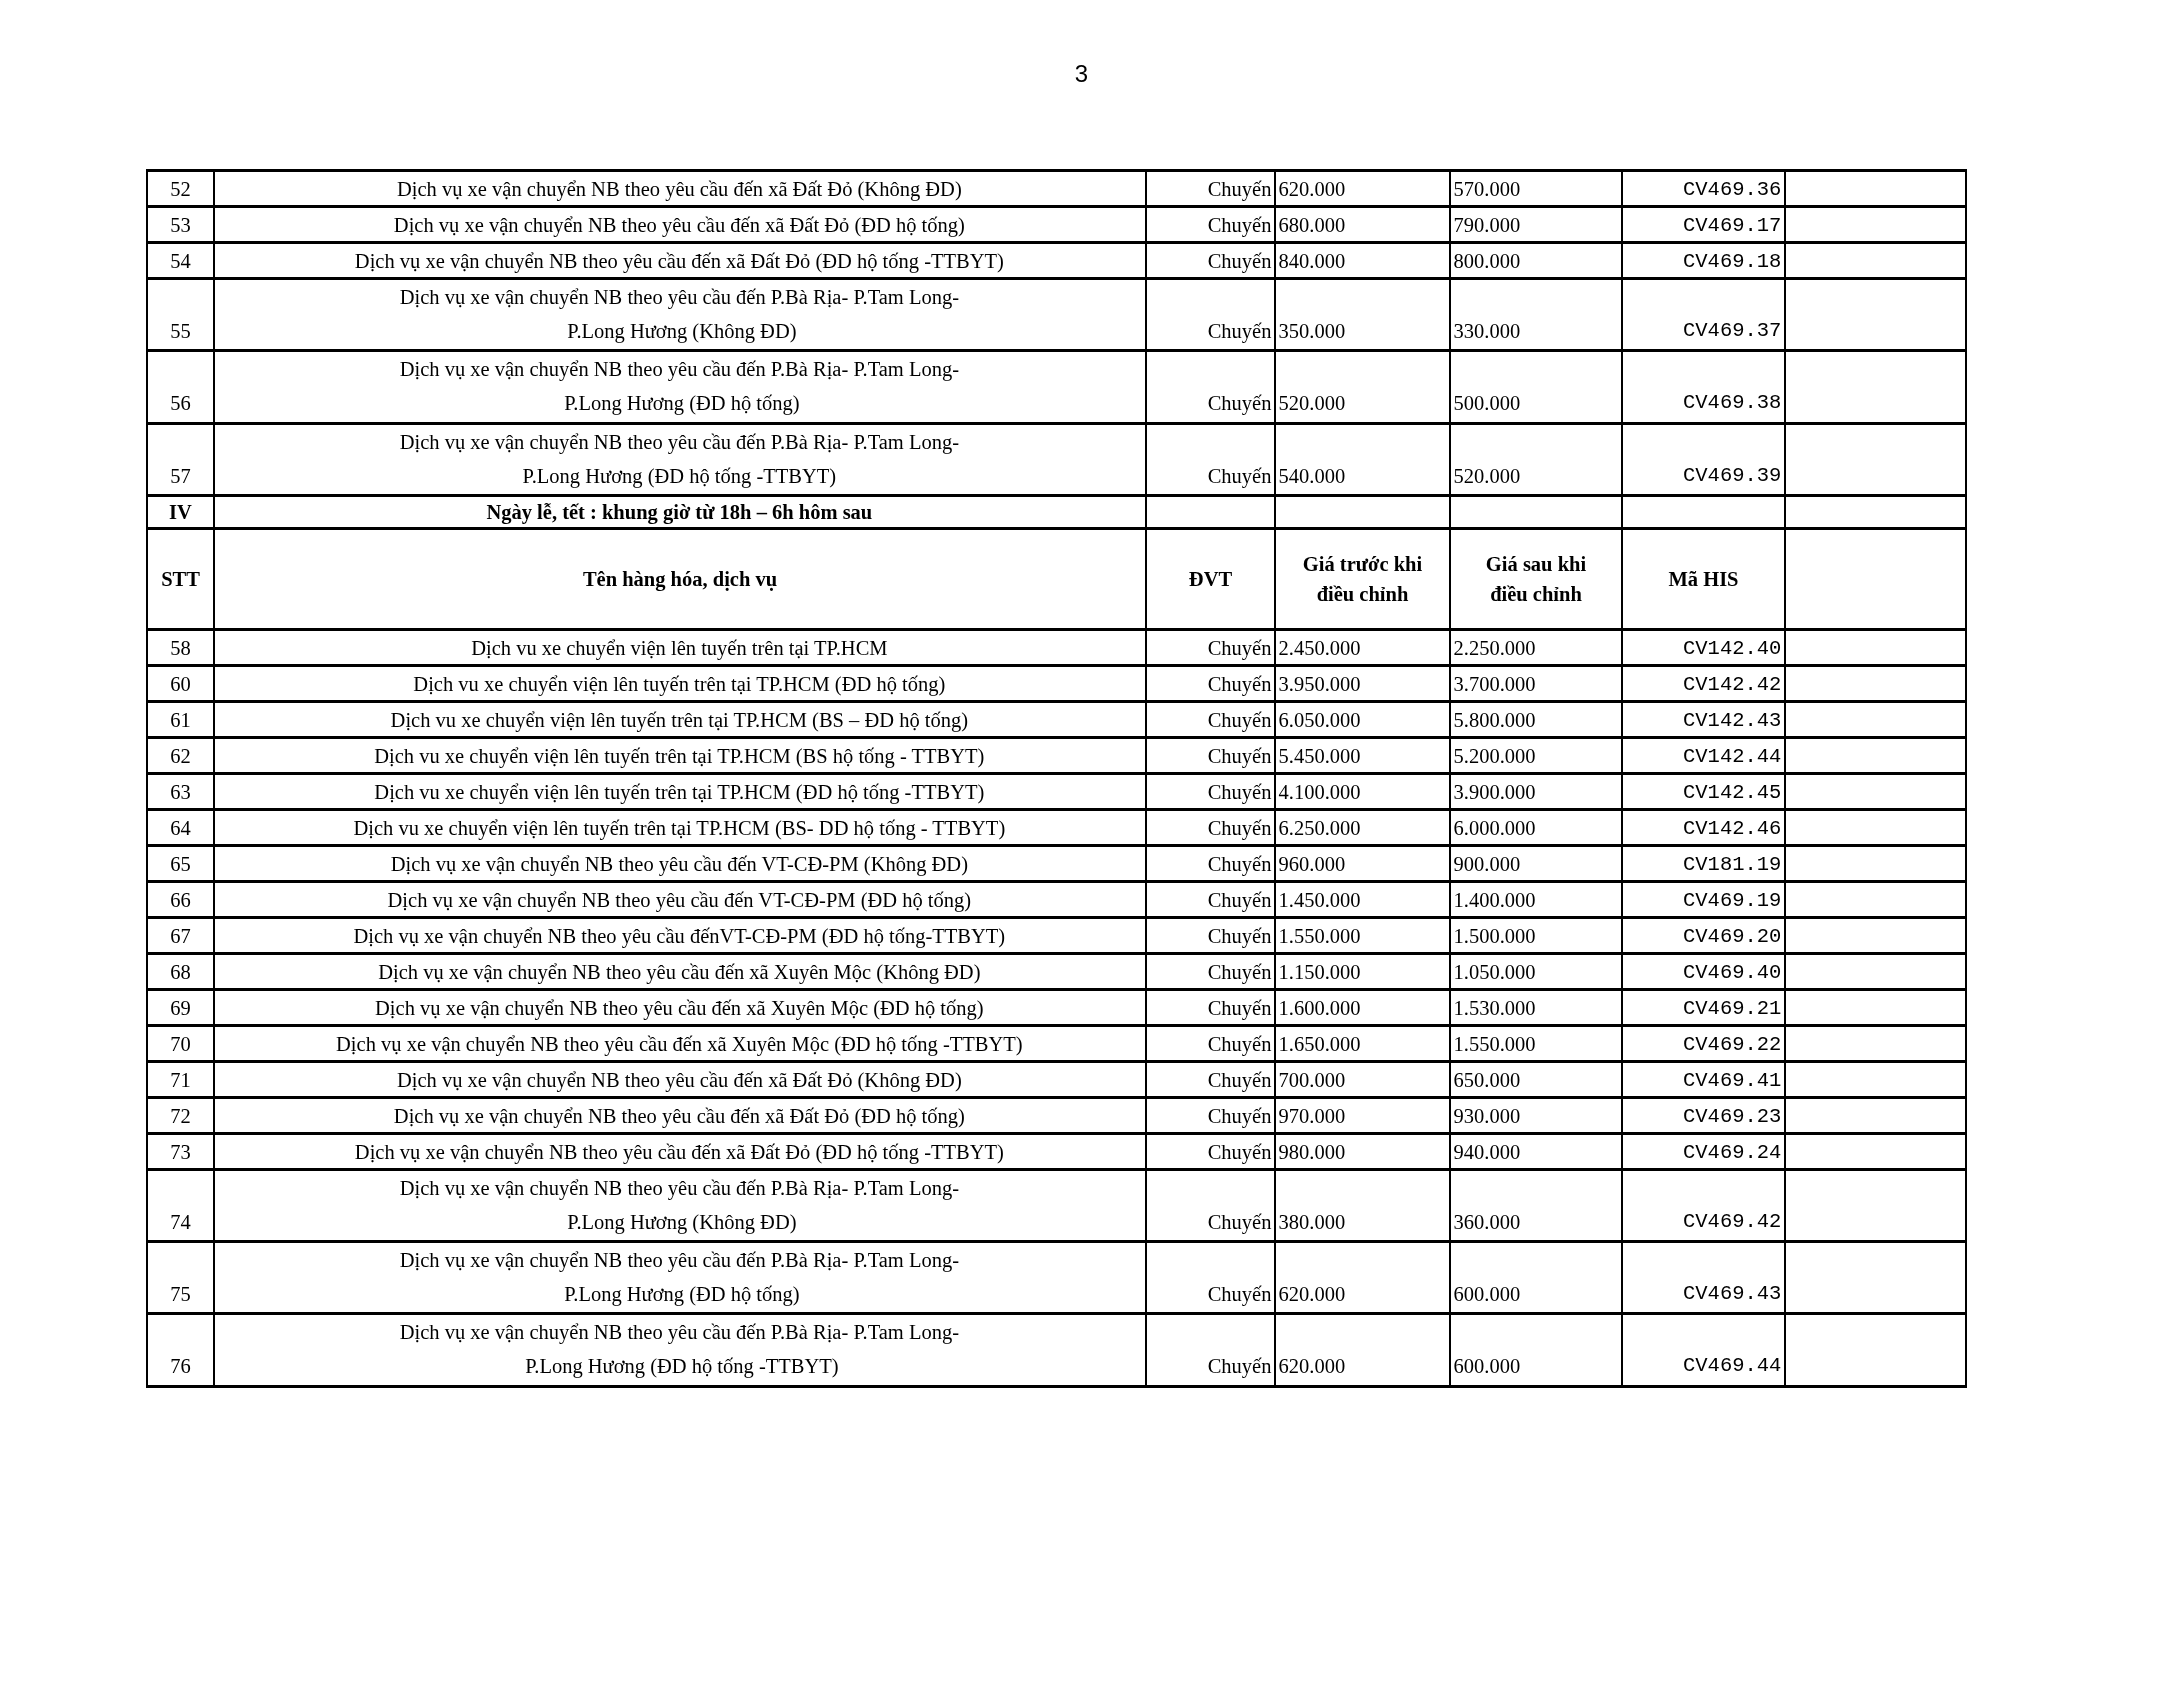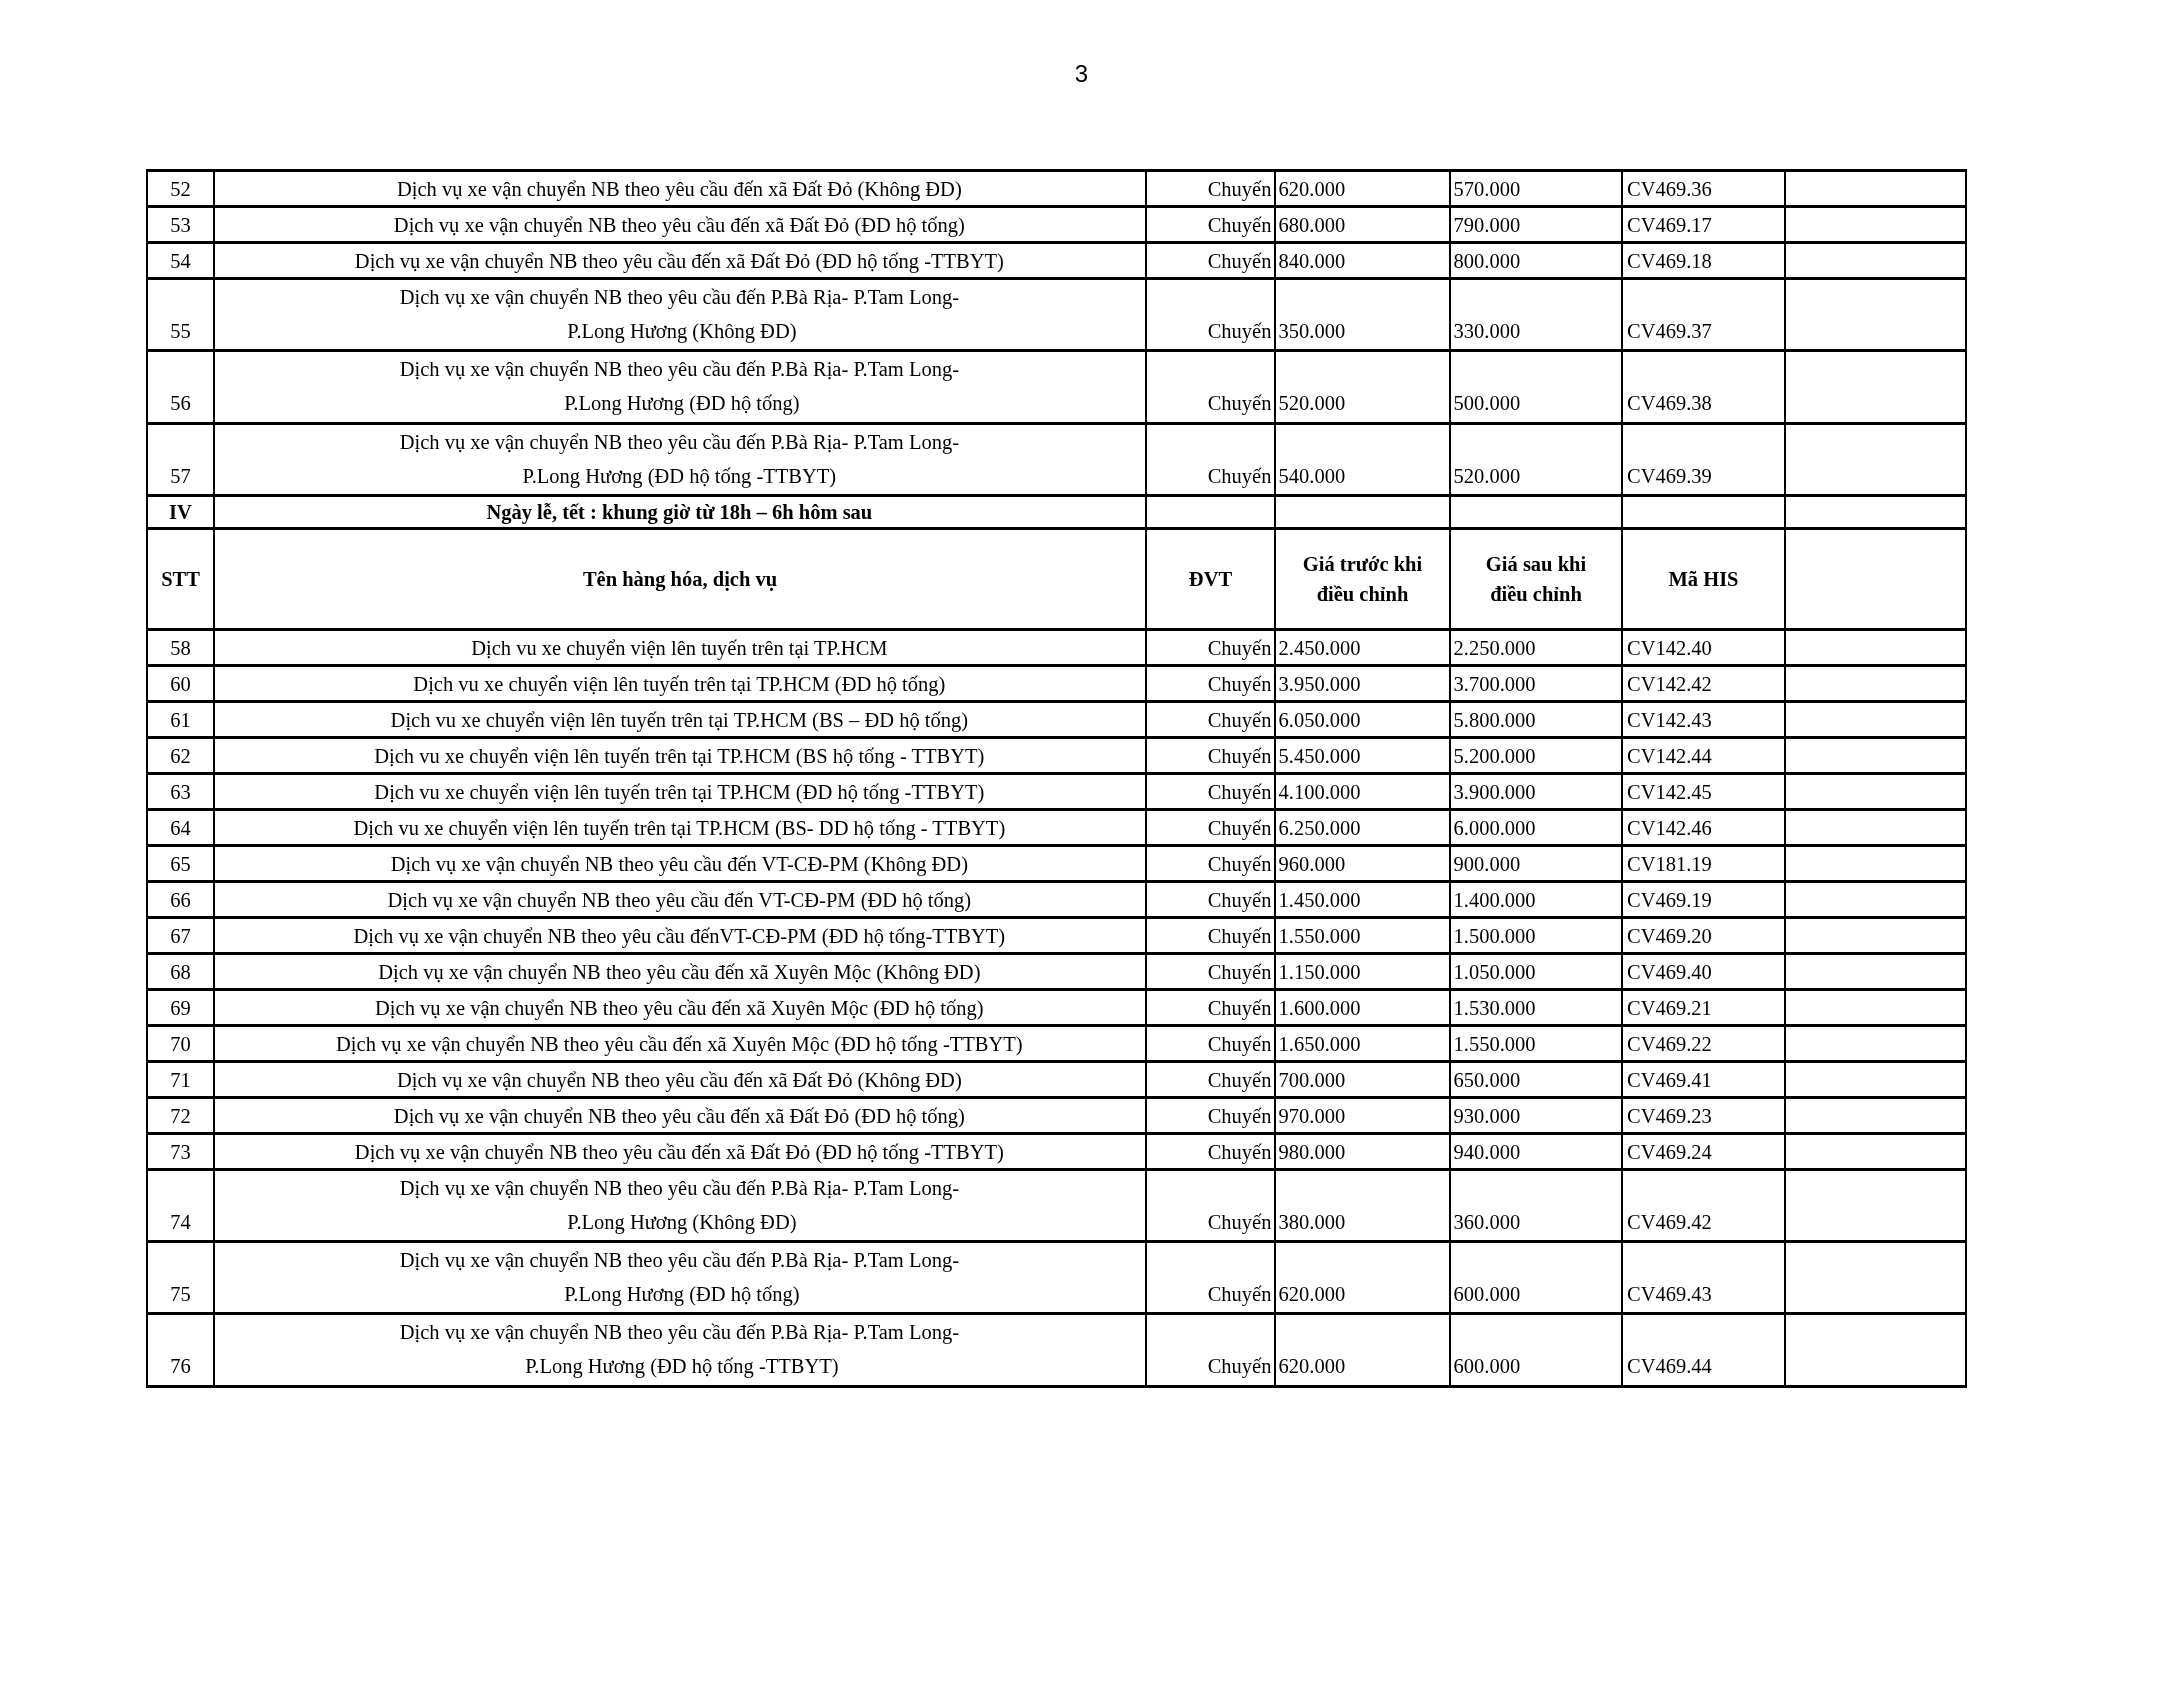--- a/index.html
+++ b/index.html
@@ -51,21 +51,21 @@
 
   tr.single td { line-height: 29px; }
   tr.double td { line-height: 34px; }
   tr.section td { line-height: 28px; font-weight: bold; }
 
   td.stt  { text-align: center; vertical-align: bottom; padding-bottom: 1.3px; }
   td.name { text-align: center; vertical-align: bottom; white-space: pre-wrap;
             padding: 0 6.6px 1.3px 5.3px; }
   td.unit { text-align: right; vertical-align: bottom; padding: 0 2.6px 1.3px 5.3px; }
   td.num  { text-align: left; vertical-align: bottom; padding: 0 13.2px 1.3px 2.6px; }
-  td.his  { text-align: left; vertical-align: bottom; padding: 0 2.6px 1.3px 4px; }
+  td.his  { text-align: right; vertical-align: bottom; padding: 0 2.6px 1.3px 4px; font-family: Liberation Mono, monospace; }
   td.extra{ vertical-align: bottom; }
 
   tr.head th {
     text-align: center;
     vertical-align: middle;
     font-weight: bold;
     line-height: 30px;
     white-space: pre-wrap;
     padding: 0 4px;
   }

